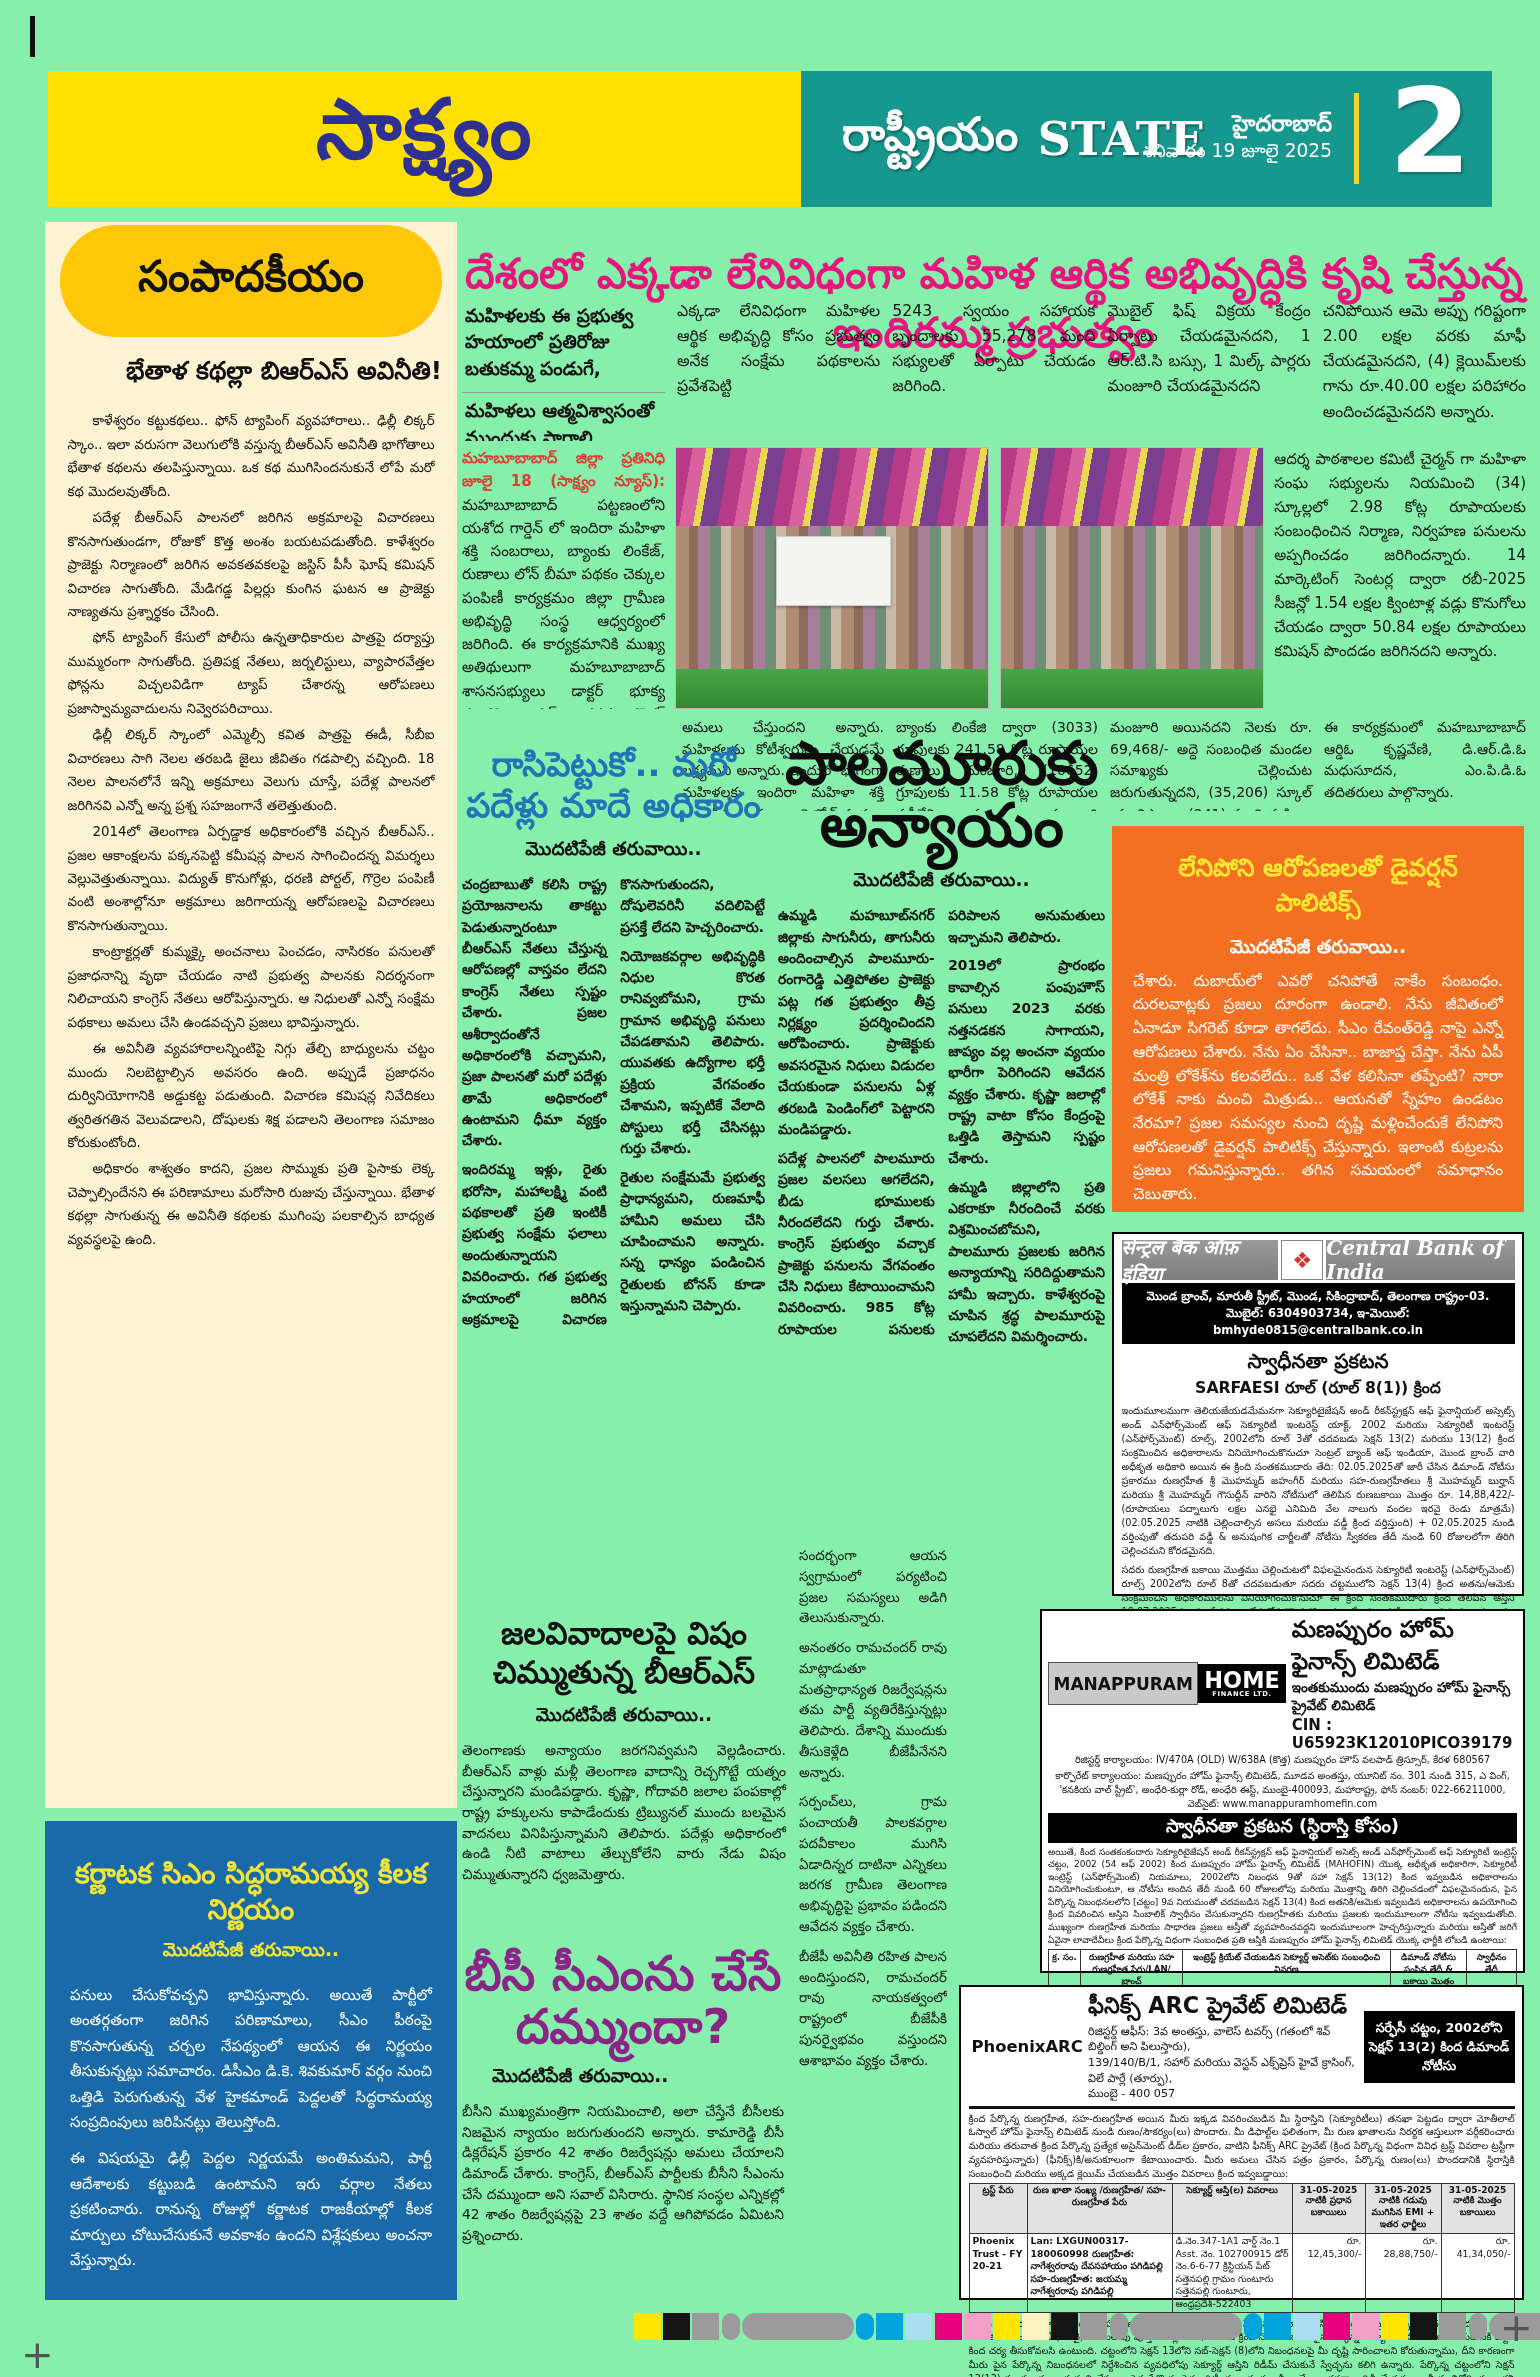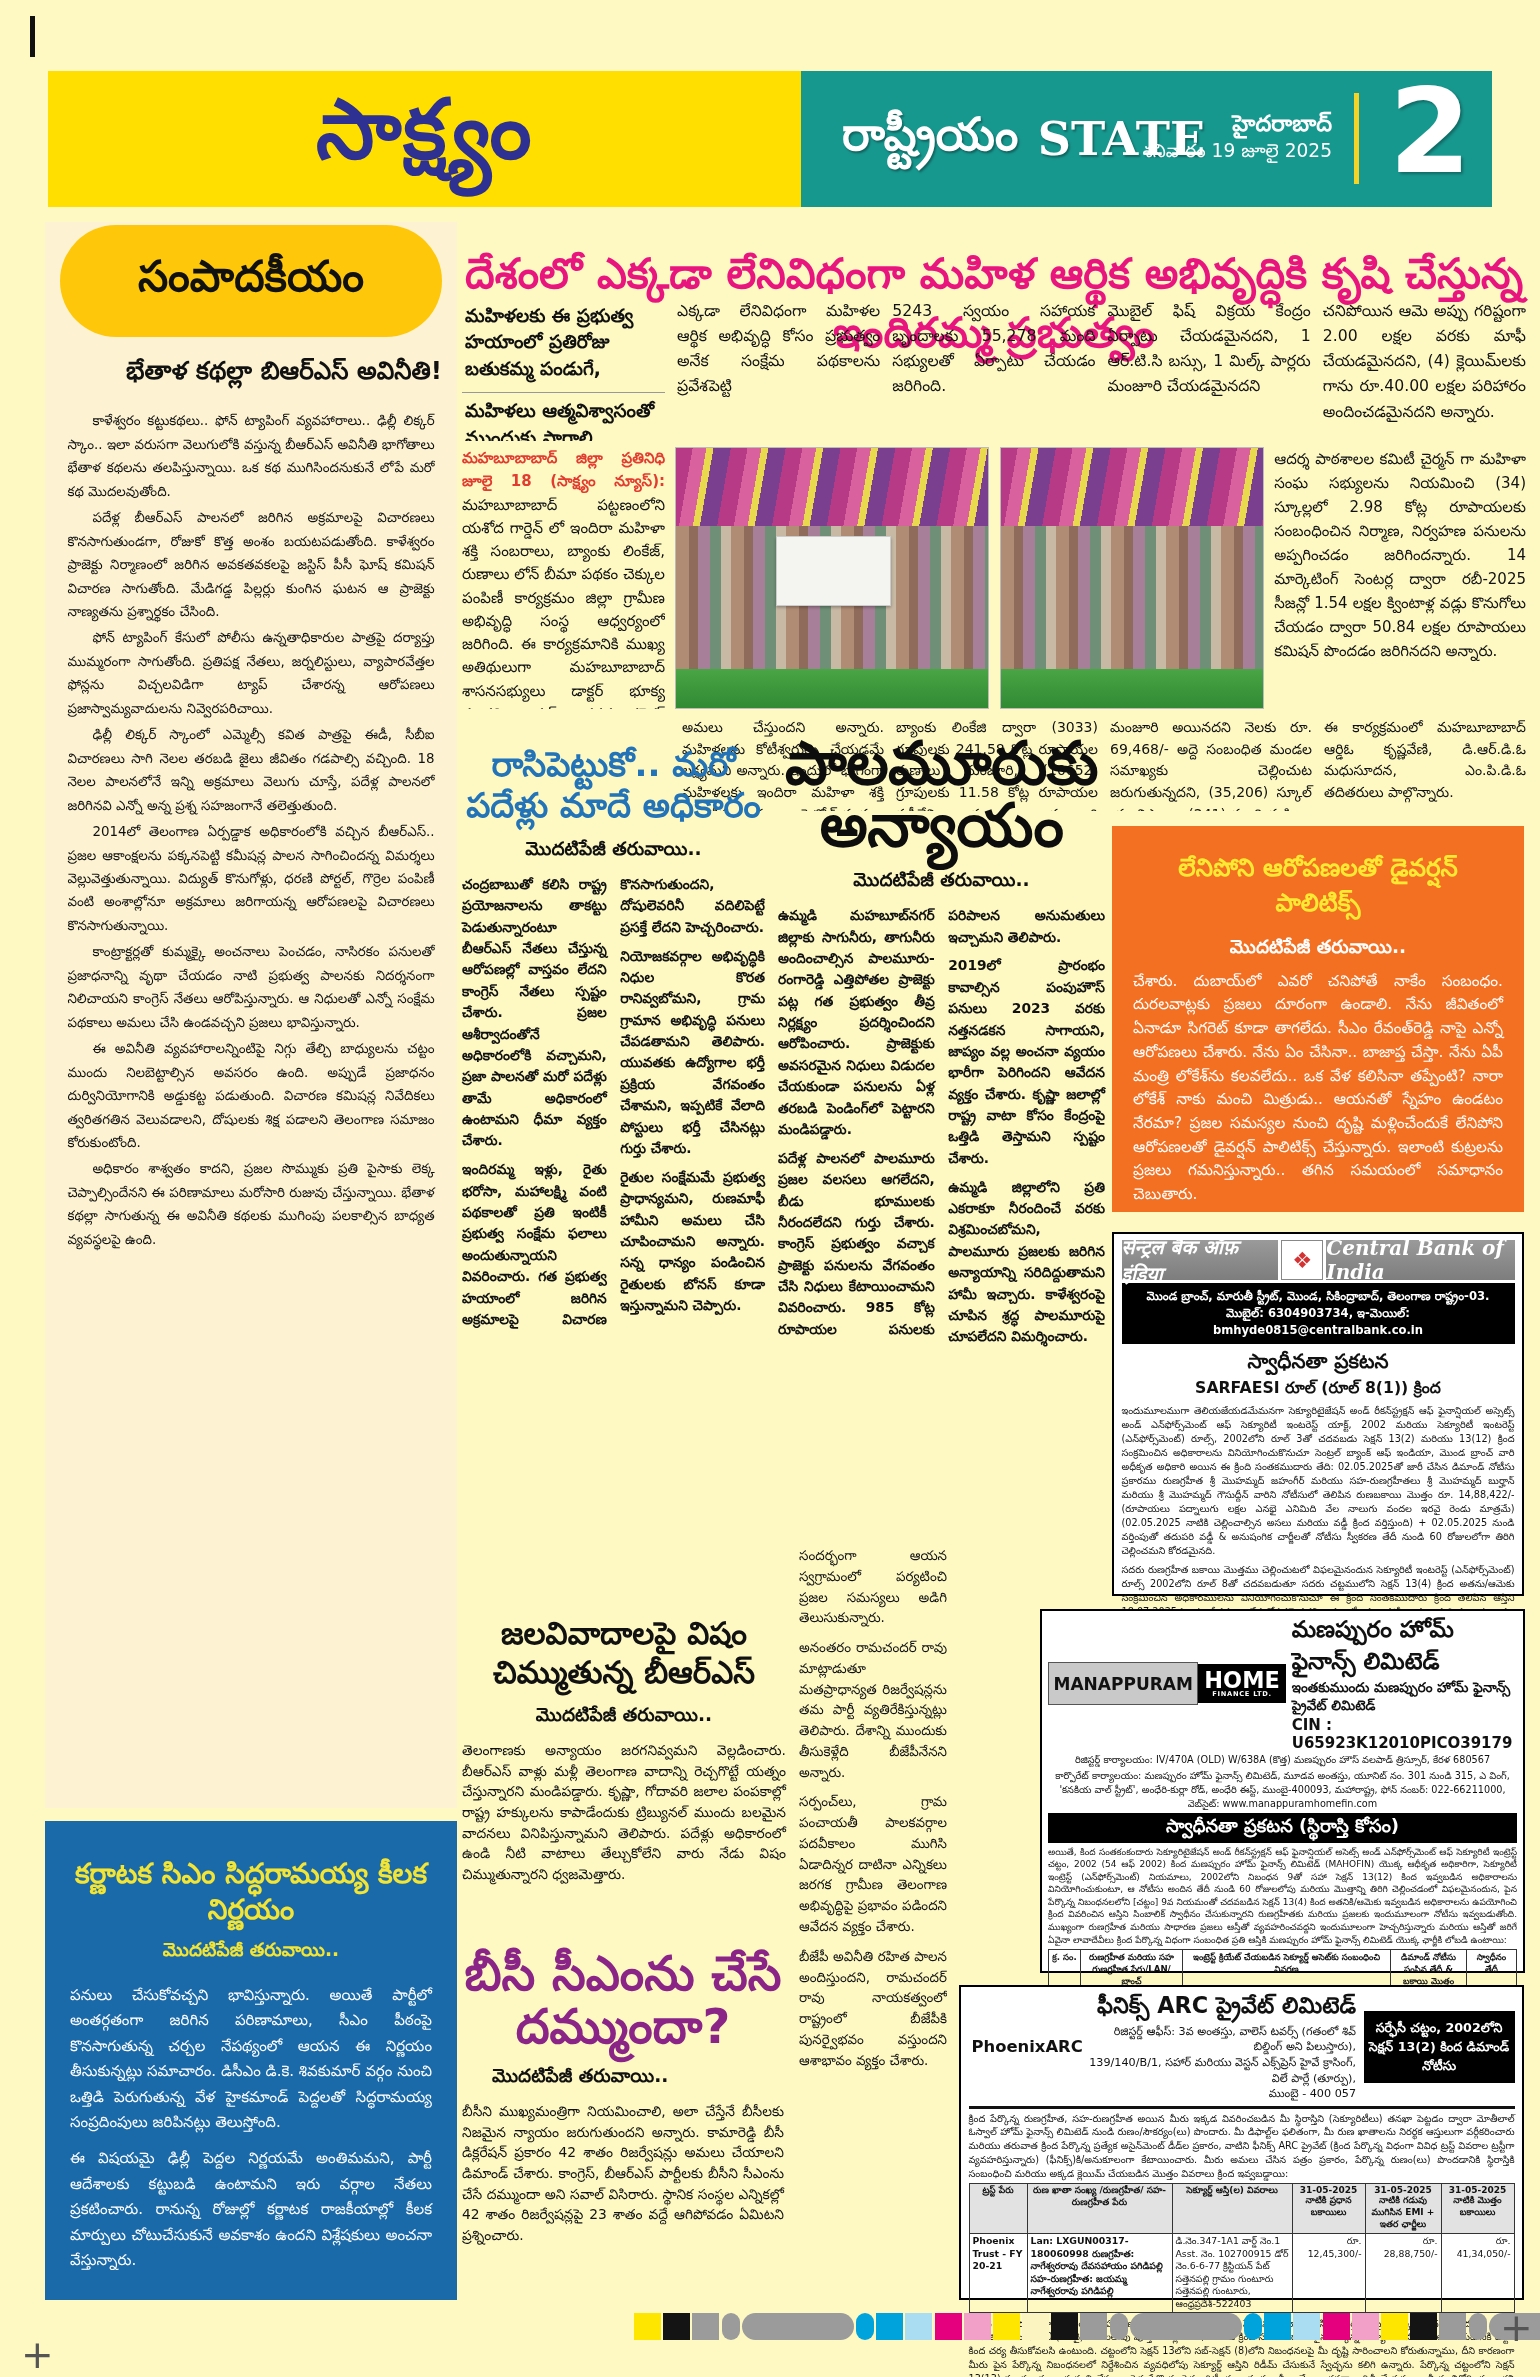--- a/index.html
+++ b/index.html
@@ -1,16 +1,16 @@
 <!DOCTYPE html>
 <html style="font-size:12px"><head>
 <meta charset="utf-8">
 <style>
   html,body{margin:0;padding:0;background:#e8e8e8;}
-  #page{position:relative;width:1541px;height:2377px;background:#fef9c3;overflow:hidden;
+  #page{position:relative;width:1541px;height:2377px;background:#86efac;overflow:hidden;
         font-family:"DejaVu Sans","Liberation Sans",sans-serif;color:#111;}
   
   .hdr{position:absolute;left:48px;top:71px;width:1444px;height:136px;display:flex;}
   .masthead{width:753px;background:#ffdf00;display:flex;align-items:center;justify-content:center;}
   .masthead span{font-size:83px;font-weight:800;color:#2e3192;letter-spacing:1.5px;}
   .secband{flex:1;background:#17988f;color:#fff;position:relative;display:flex;align-items:center;padding-left:41px;}
   .sec-te{font-size:46px;font-weight:800;text-shadow:1.5px 1.5px 2.2px rgba(0,0,0,.35);}
   .sec-en{font-size:46px;font-weight:700;font-family:"DejaVu Serif","Liberation Serif",serif;margin-left:19.4px;text-shadow:1.5px 1.5px 2.2px rgba(0,0,0,.35);}
   .citydate{position:absolute;right:160px;top:37px;text-align:right;line-height:1.35;}
   .citydate .c{font-size:22.4px;font-weight:700;}
@@ -102,21 +102,21 @@
   table.grid th,table.grid td{border:1.1px solid #333;padding:1.5px 3px;vertical-align:top;}
   .mp table.grid th{font-size:8.6px;}
   .mp table.grid td{font-size:8.2px;line-height:1.35;}
   .mp td.bold,.mp th{font-weight:700;}
   .mp td.big{font-size:10.4px;font-weight:700;text-align:center;}
   .mp-foot{display:flex;justify-content:space-between;font-size:9.7px;font-weight:700;margin-top:2.2px;}
   .px{left:959px;top:1985px;width:565px;height:315px;padding:4.5px 7.5px;}
   .px-top{display:flex;gap:7.5px;align-items:center;}
   .px-logo{width:112px;display:flex;align-items:center;gap:3px;}
   .px-logo .nm{font-size:16.4px;font-weight:800;}
-  .px-mid{flex:1;text-align:right;}
+  .px-mid{flex:1;text-align:left;}
   .px-name{font-size:22.4px;font-weight:800;}
   .px-addr{font-size:11.2px;line-height:1.4;}
   .px-box{width:142px;background:#000;color:#fff;font-size:12.7px;font-weight:700;text-align:center;line-height:1.5;padding:7.5px 4.5px;}
   .px-rule{border-top:3.7px solid #111;margin-top:3.7px;}
   .px-intro{font-size:9.7px;line-height:1.42;text-align:justify;margin-top:3px;}
   .px table.grid th{font-size:9px;background:#e2e2e2;}
   .px table.grid td{font-size:9.3px;line-height:1.35;}
   .px-body{font-size:9.7px;line-height:1.42;text-align:justify;margin-top:3.7px;}
   
   .cbar{position:absolute;left:634px;top:2313px;height:27px;display:flex;gap:2.2px;align-items:center;}

